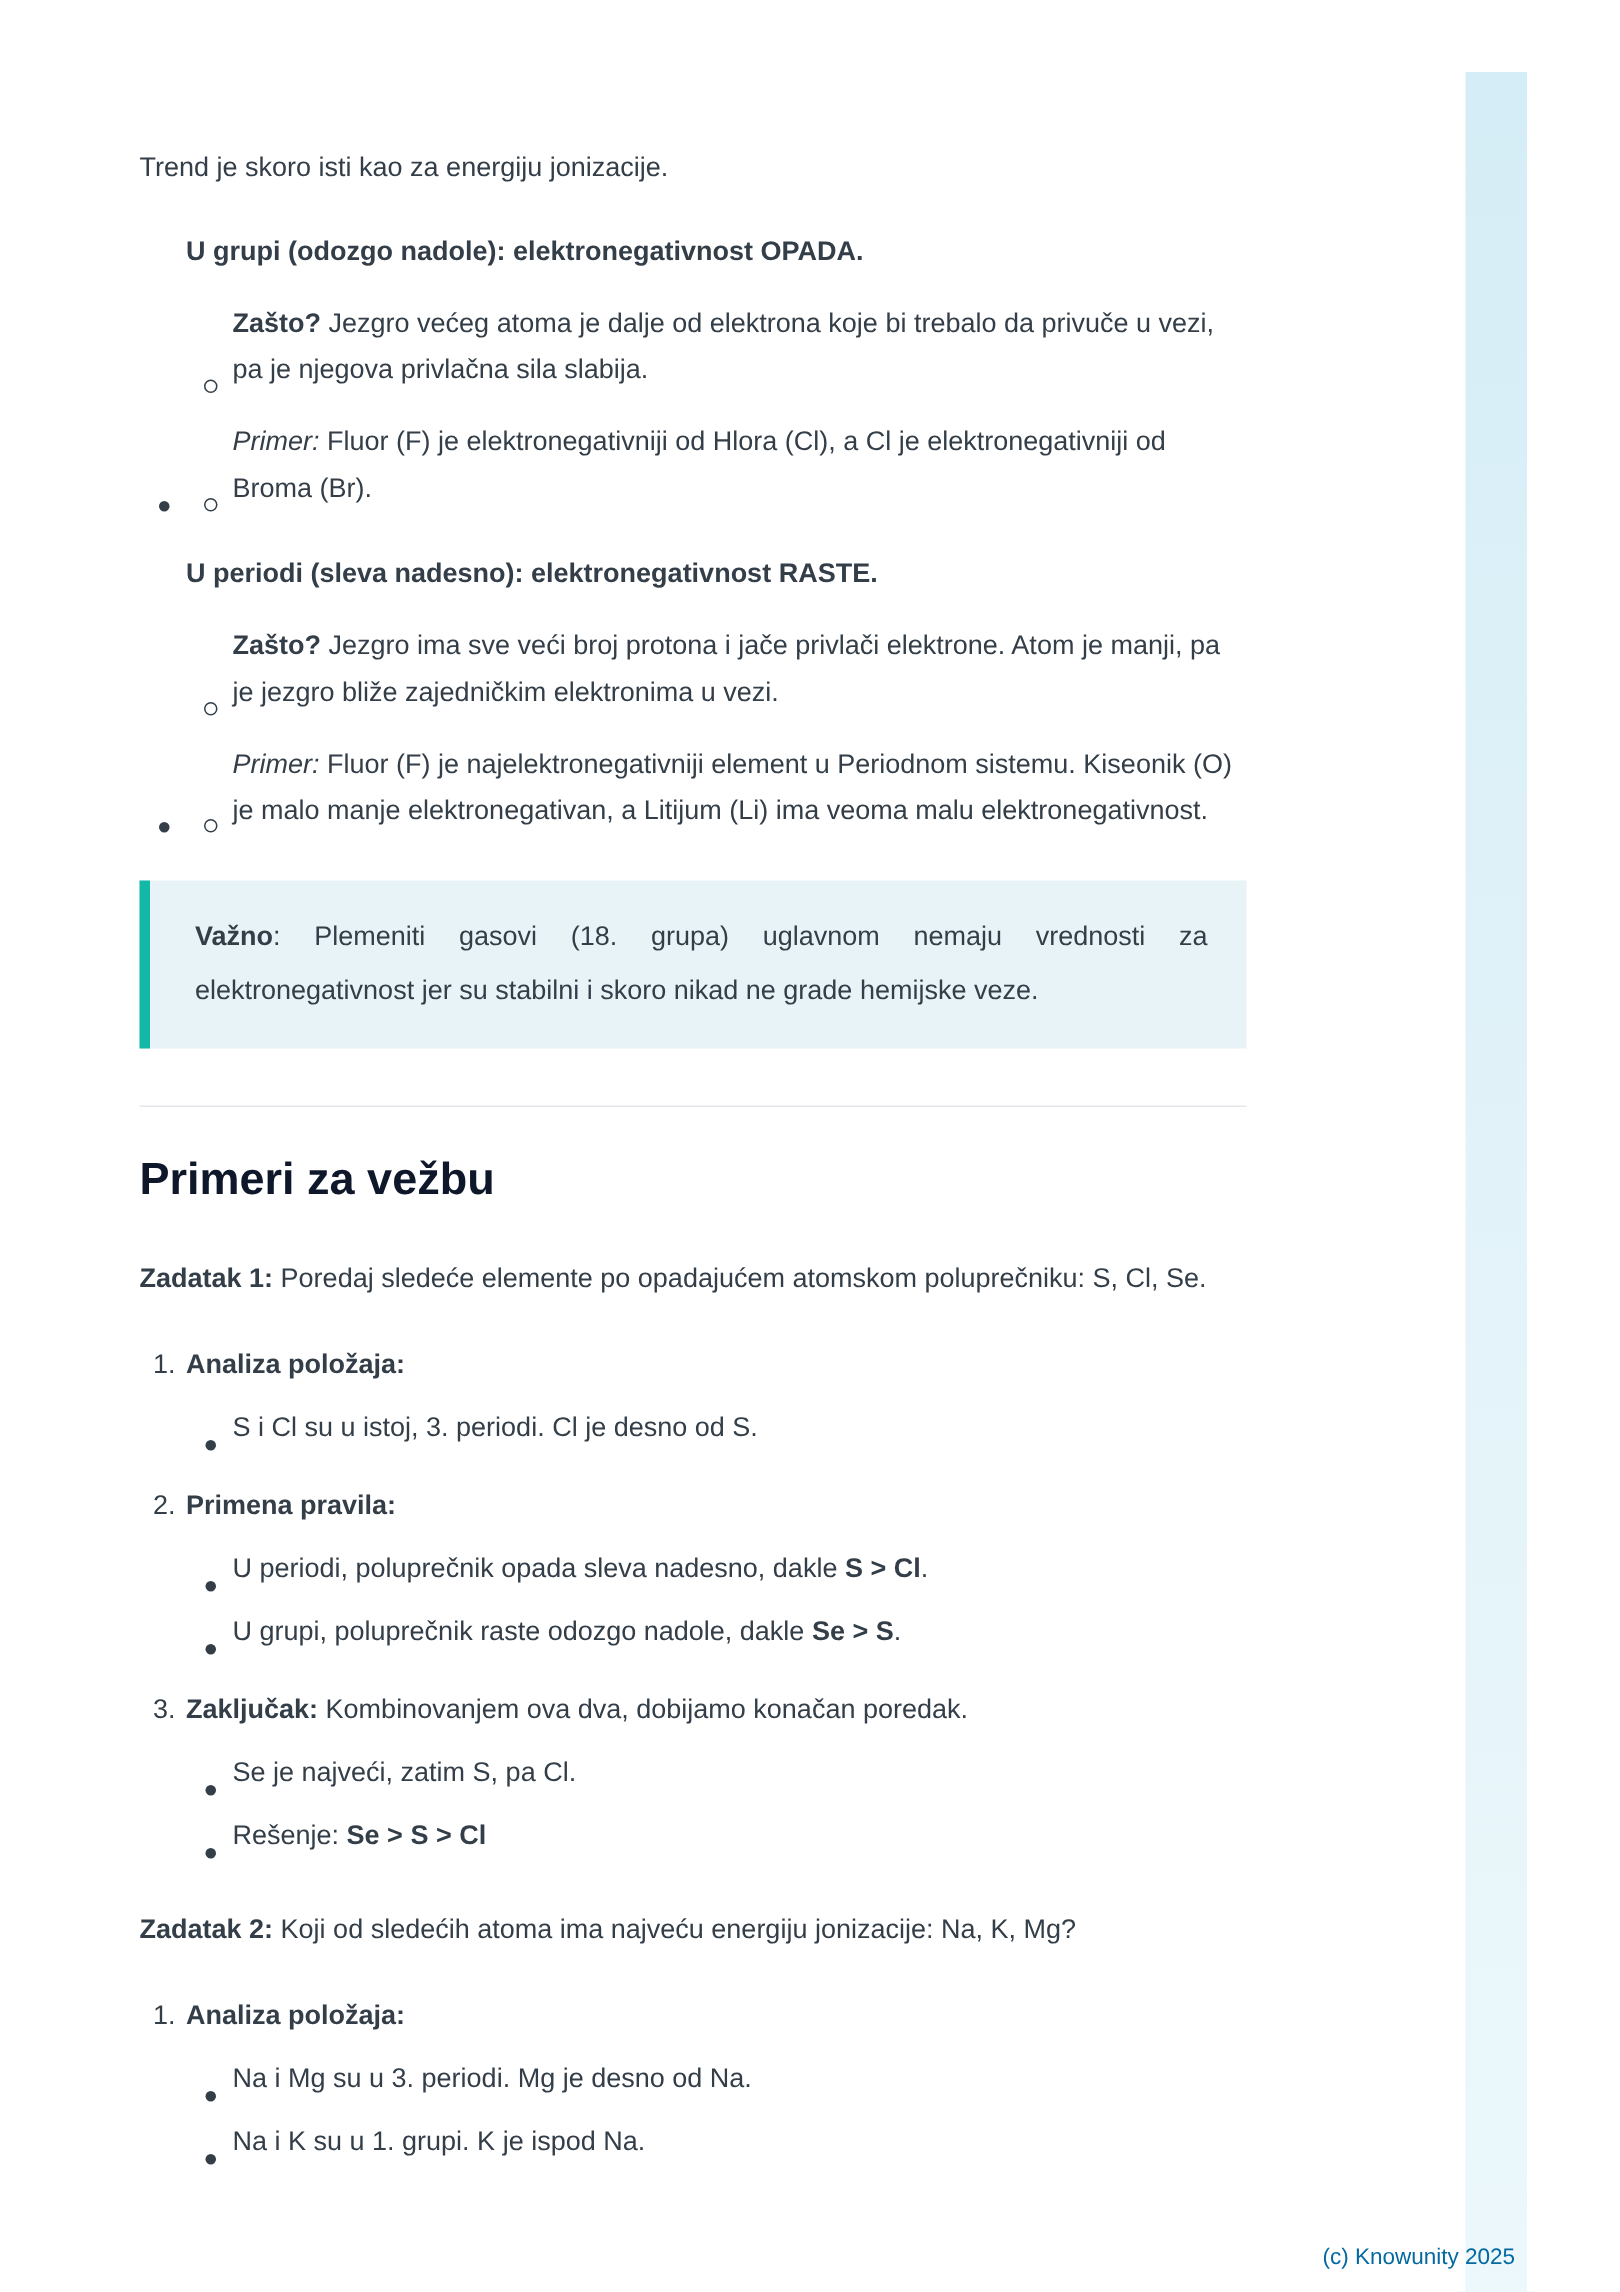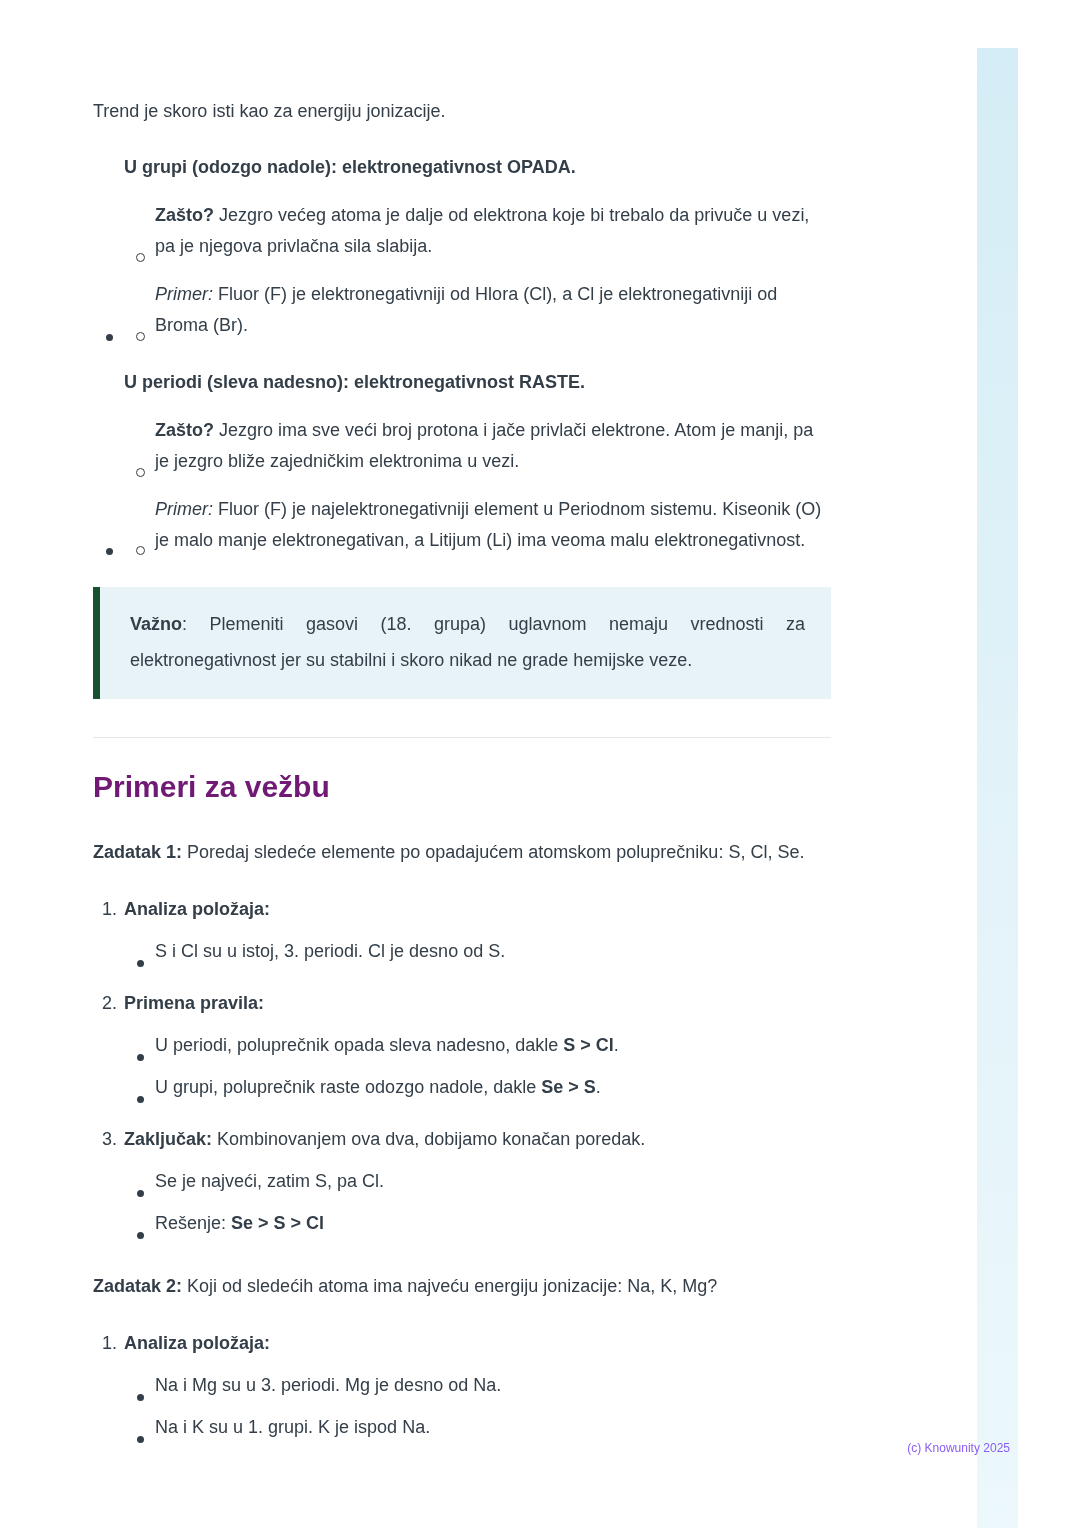--- a/index.html
+++ b/index.html
@@ -43,50 +43,50 @@
     flex: none; width: 9px; height: 9px; border-radius: 50%;
     border: 1.8px solid #333e48; margin: 11px 10px 0 12px; background: #fff;
   }
   .b-num { flex: none; margin-left: 9px; width: 22px; }
 
   .sub-list .li { margin-top: 17px; }
 
   .callout {
     margin-top: 32px;
     background: #e8f3f7;
-    border-left: 7px solid #14532d;
+    border-left: 7px solid #14b8a6;
     padding: 20px 26px 21px 30px;
     text-align: justify;
     line-height: 1.95;
   }
 
   .divider { height: 1px; background: #e4e8ec; margin-top: 38px; }
 
   .section-title {
     margin-top: 30px;
     font-size: 30px;
     font-weight: bold;
-    color: #701a75;
+    color: #0f172a;
     line-height: 1.25;
   }
 
   .task { margin-top: 32px; }
   .steps { margin-top: 26px; }
   .step { display: flex; margin-bottom: 21px; }
   .step-title { font-weight: bold; }
   .step-items .li { margin-top: 11px; }
 
   strong { font-weight: bold; }
   em { }
 
   .footer {
     position: absolute;
-    top: 1441px; right: 70px;
-    font-size: 12px;
-    color: #8b5cf6;
+    top: 1496px; right: 70px;
+    font-size: 15px;
+    color: #0369a1;
     z-index: 3;
   }
 </style>
 </head>
 <body>
 
 <div>
 
   <div class="strip"></div>
 

